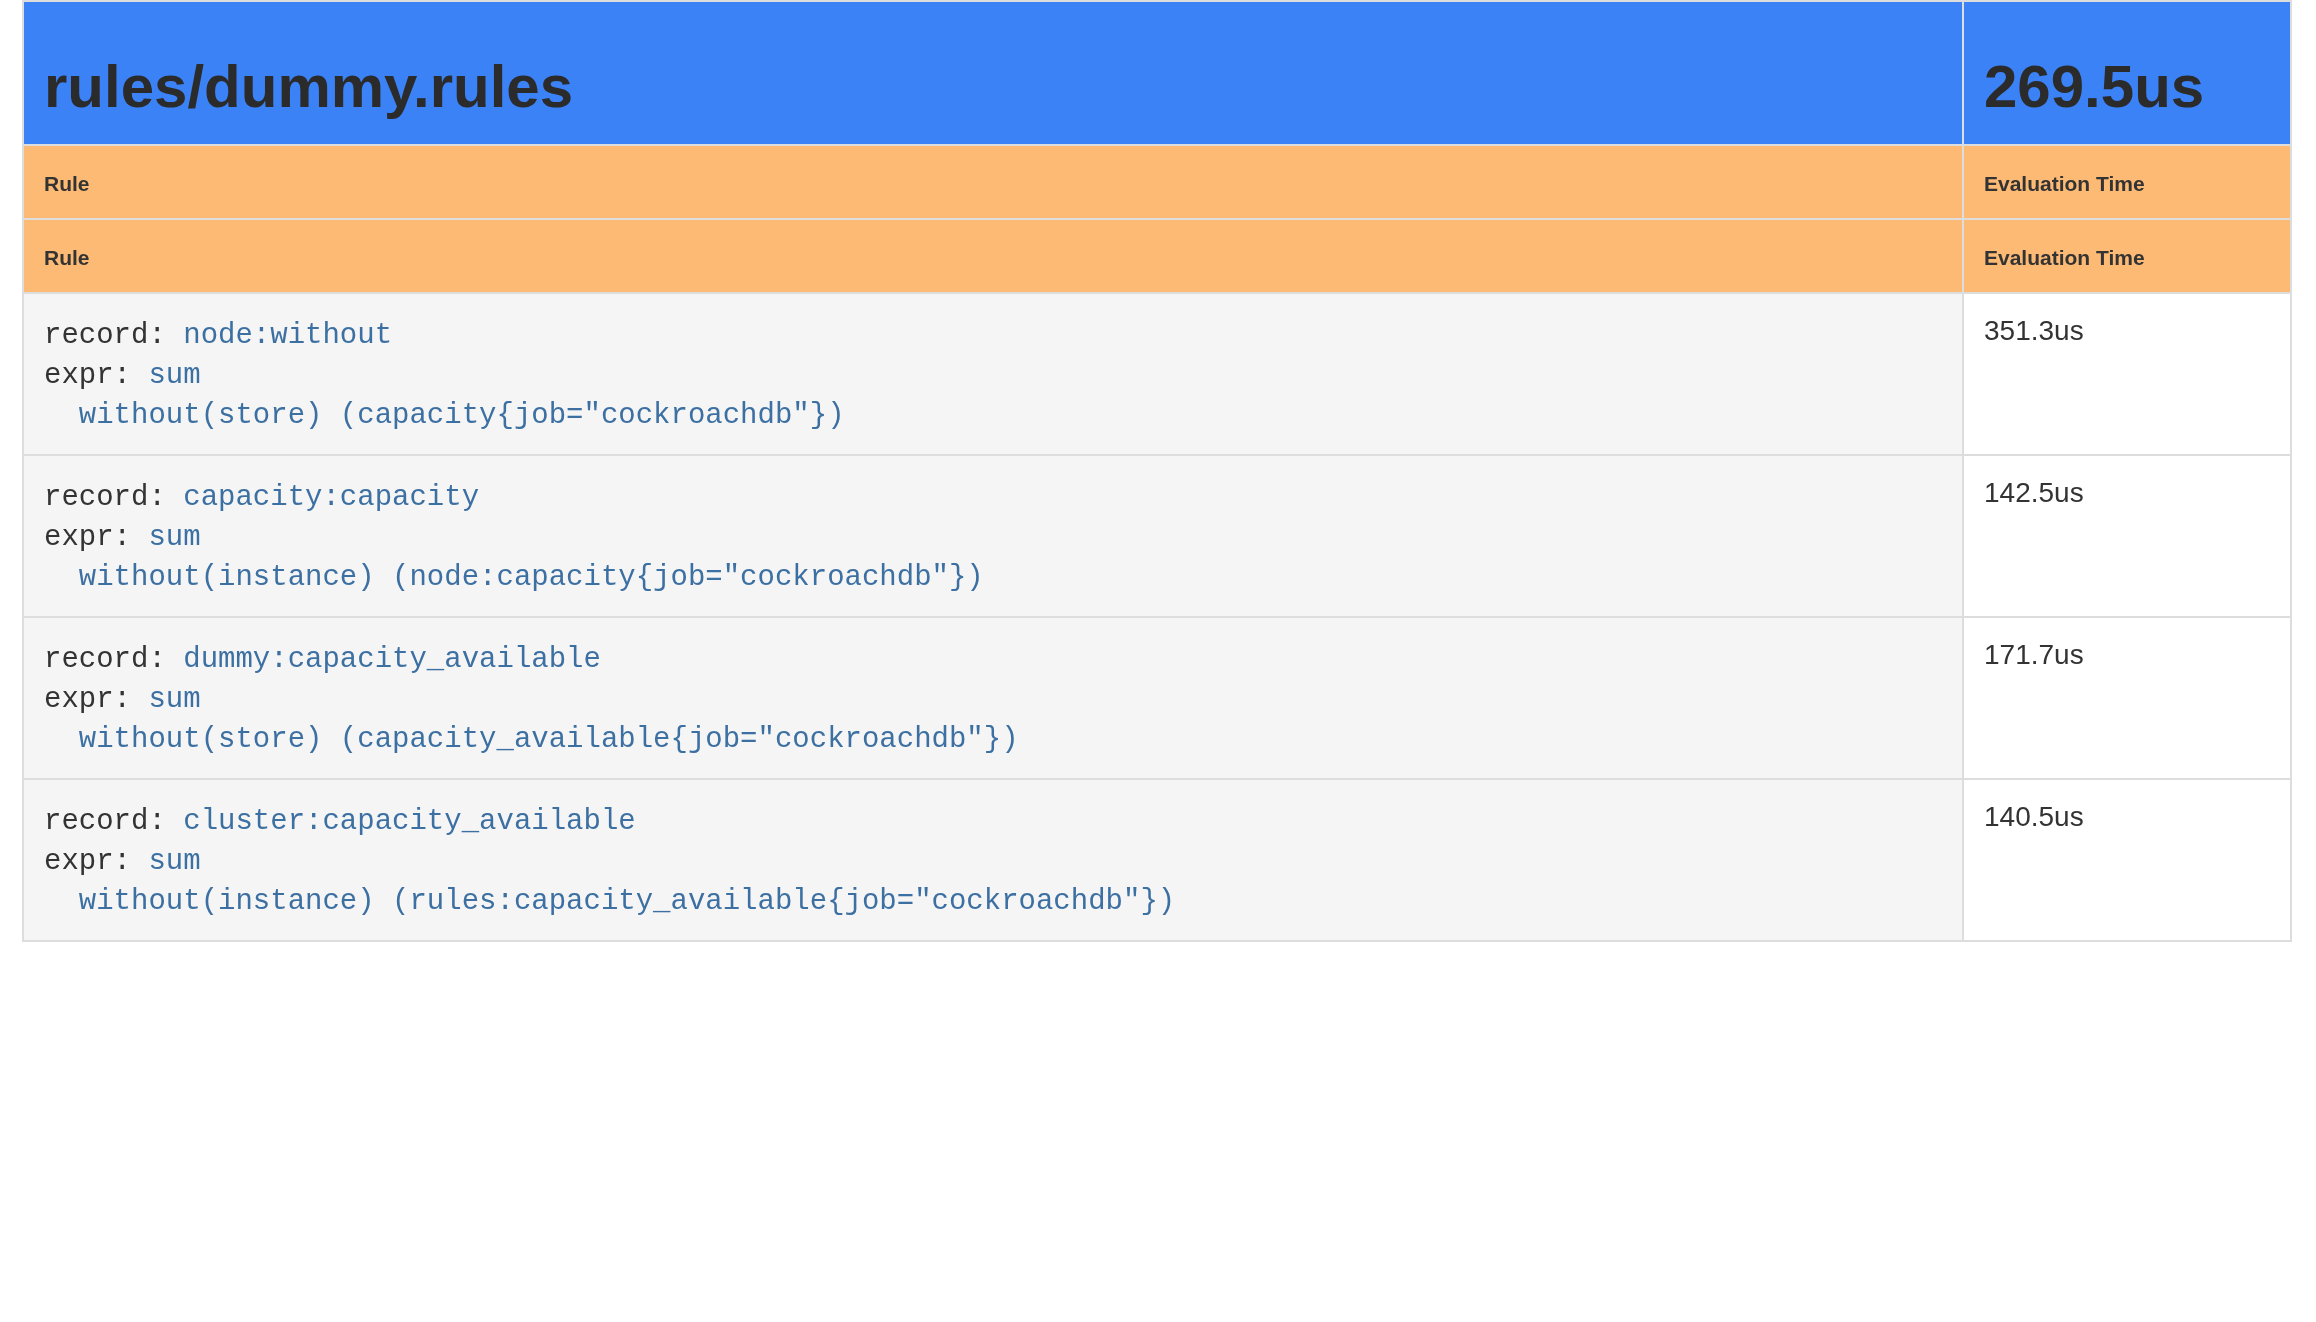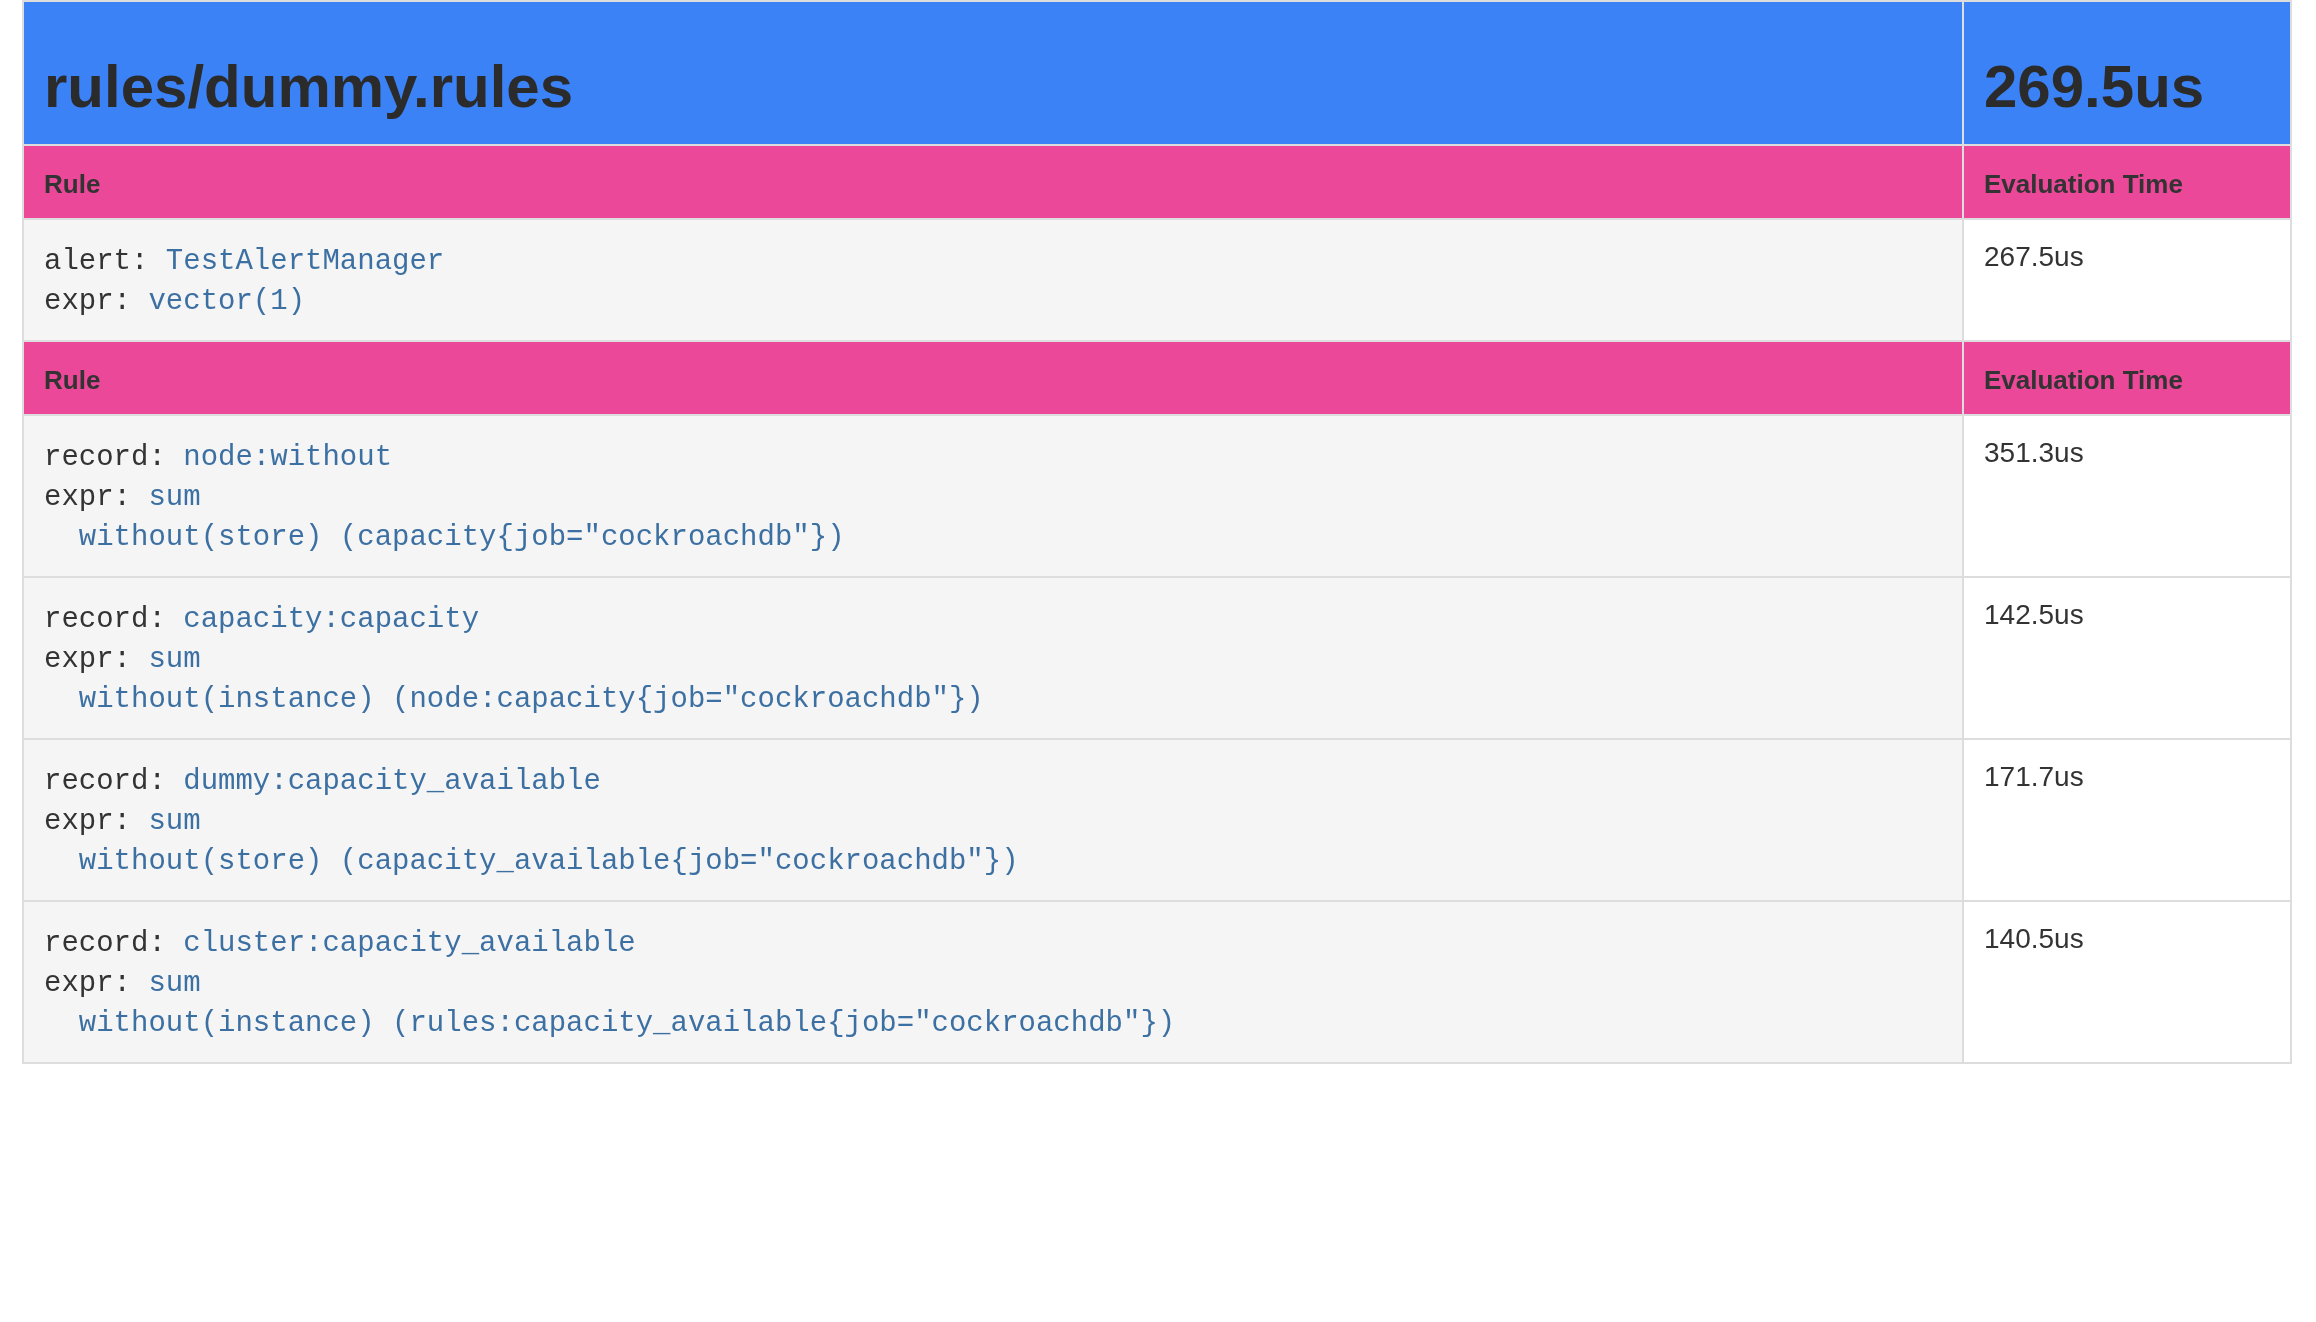--- a/index.html
+++ b/index.html
@@ -42,25 +42,25 @@
   .group-title {
     font-size: 60px;
     font-weight: 700;
     color: var(--heading-text);
     line-height: 1.1;
     white-space: nowrap;
     display: block;
   }
   .th-cell {
     font-weight: 700;
-    font-size: 26px;
+    font-size: 21px;
     line-height: 32px;
     padding: 22px 20px 18px 20px;
     color: #333333;
-    background: #ec4899;
+    background: #fdba74;
   }
   .rule-cell {
     background: var(--rule-row-bg);
     padding: 22px 20px 18px 20px;
   }
   .code {
     font-family: "Liberation Mono", monospace;
     font-size: 29px;
     line-height: 40px;
     white-space: pre-wrap;
@@ -95,28 +95,20 @@
             <span class="group-title">rules/dummy.rules</span>
           </td>
           <td class="group-eval-cell">
             <span class="group-title">269.5us</span>
           </td>
         </tr>
         <tr class="cols-header-row">
           <td class="th-cell">Rule</td>
           <td class="th-cell">Evaluation Time</td>
         </tr>
-        <tr class="rule-row">
-          <td class="rule-cell">
-            <div class="code"><span class="rule-key">alert:</span> <span class="rule-link">TestAlertManager</span>
-<span class="rule-key">expr:</span> <span class="rule-link">vector(1)</span>
-</div>
-          </td>
-          <td class="eval-cell">267.5us</td>
-        </tr>
         <tr class="cols-header-row">
           <td class="th-cell">Rule</td>
           <td class="th-cell">Evaluation Time</td>
         </tr>
         <tr class="rule-row">
           <td class="rule-cell">
             <div class="code"><span class="rule-key">record:</span> <span class="rule-link">node:without</span>
 <span class="rule-key">expr:</span> <span class="rule-link">sum</span>
 <span class="rule-link">  without(store) (capacity{job="cockroachdb"})</span>
 </div>

